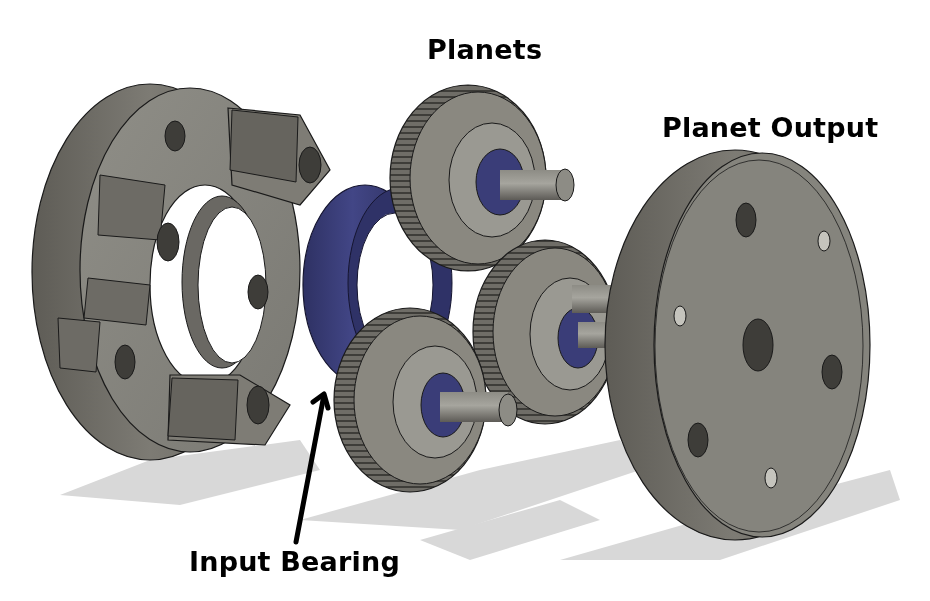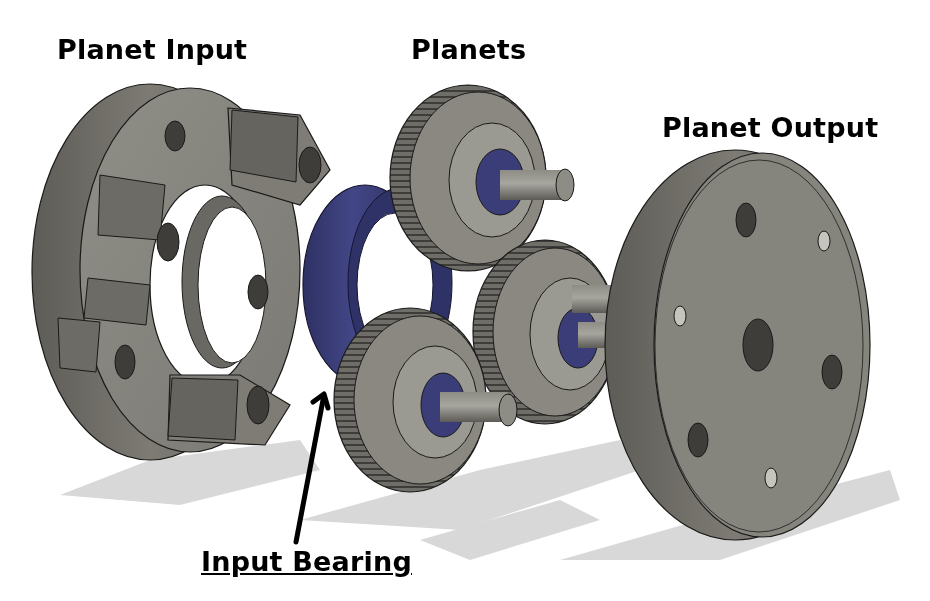--- a/index.html
+++ b/index.html
@@ -117,18 +117,17 @@
     <ellipse cx="680" cy="316" rx="6" ry="10" fill="#c5c4bd" stroke="#1a1a1a"></ellipse>
     <ellipse cx="771" cy="478" rx="6" ry="10" fill="#c5c4bd" stroke="#1a1a1a"></ellipse>
   </g>
 
   <g>
     <line x1="296" y1="542" x2="323" y2="400" stroke="#000" stroke-width="5" stroke-linecap="round"></line>
     <polyline points="313,402 324,394 328,408" fill="none" stroke="#000" stroke-width="5" stroke-linecap="round" stroke-linejoin="round"></polyline>
   </g>
 </svg>
 
-<div class="label" style="left:57px;top:34px;">Planet Input</div>
-<div class="label" style="left:411px;top:34px;">Planets</div>
+<div class="label" style="left:427px;top:34px;">Planets</div>
 <div class="label" style="left:662px;top:112px;text-align:center;">Planet Output</div>
-<div class="label" style="left:201px;top:546px;text-decoration:underline;">Input Bearing</div>
+<div class="label" style="left:189px;top:546px;">Input Bearing</div>
 
 </div>
 
 </body></html>

